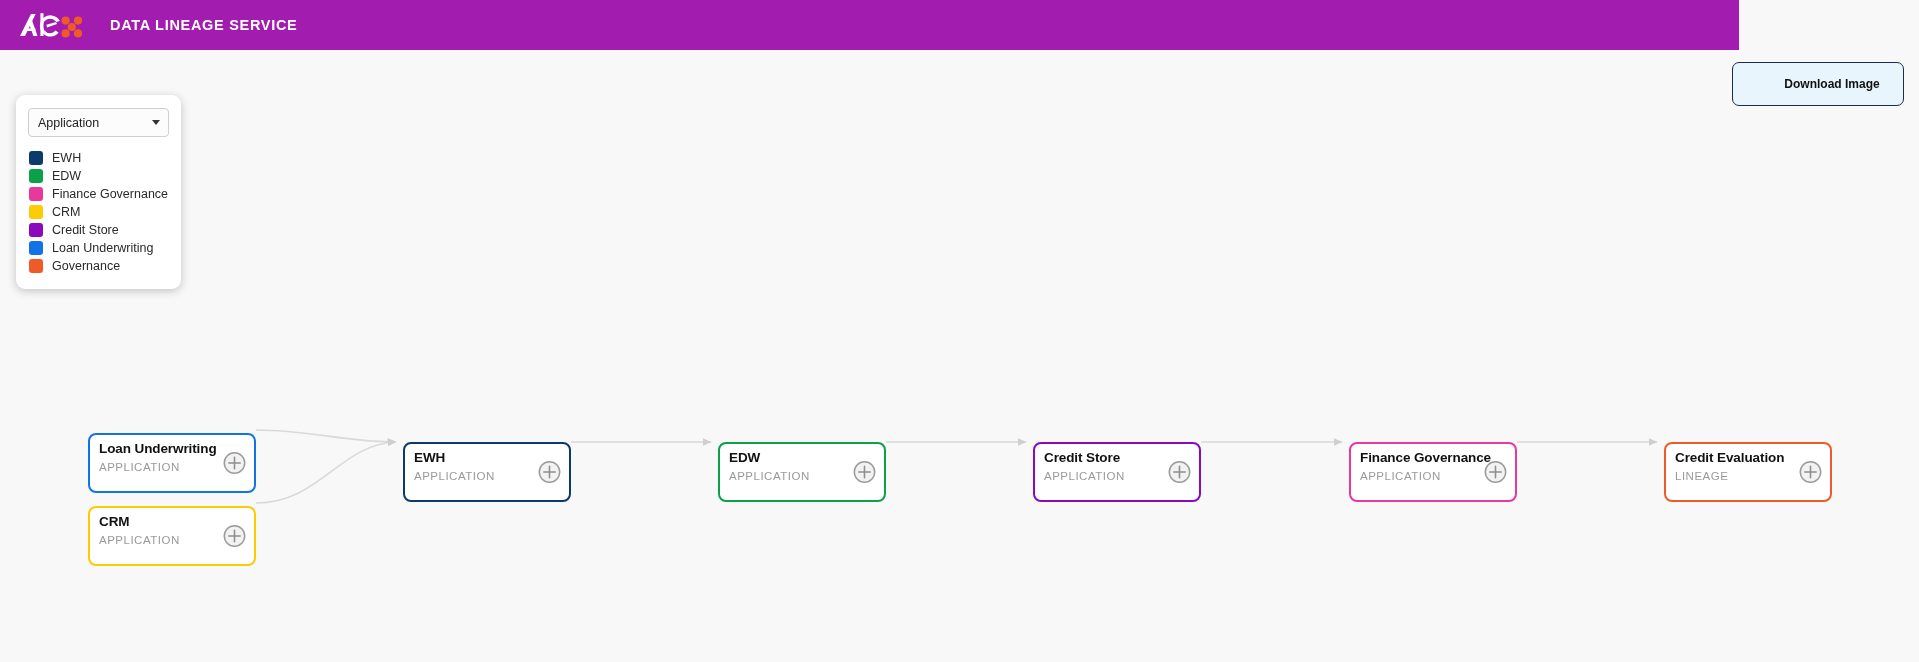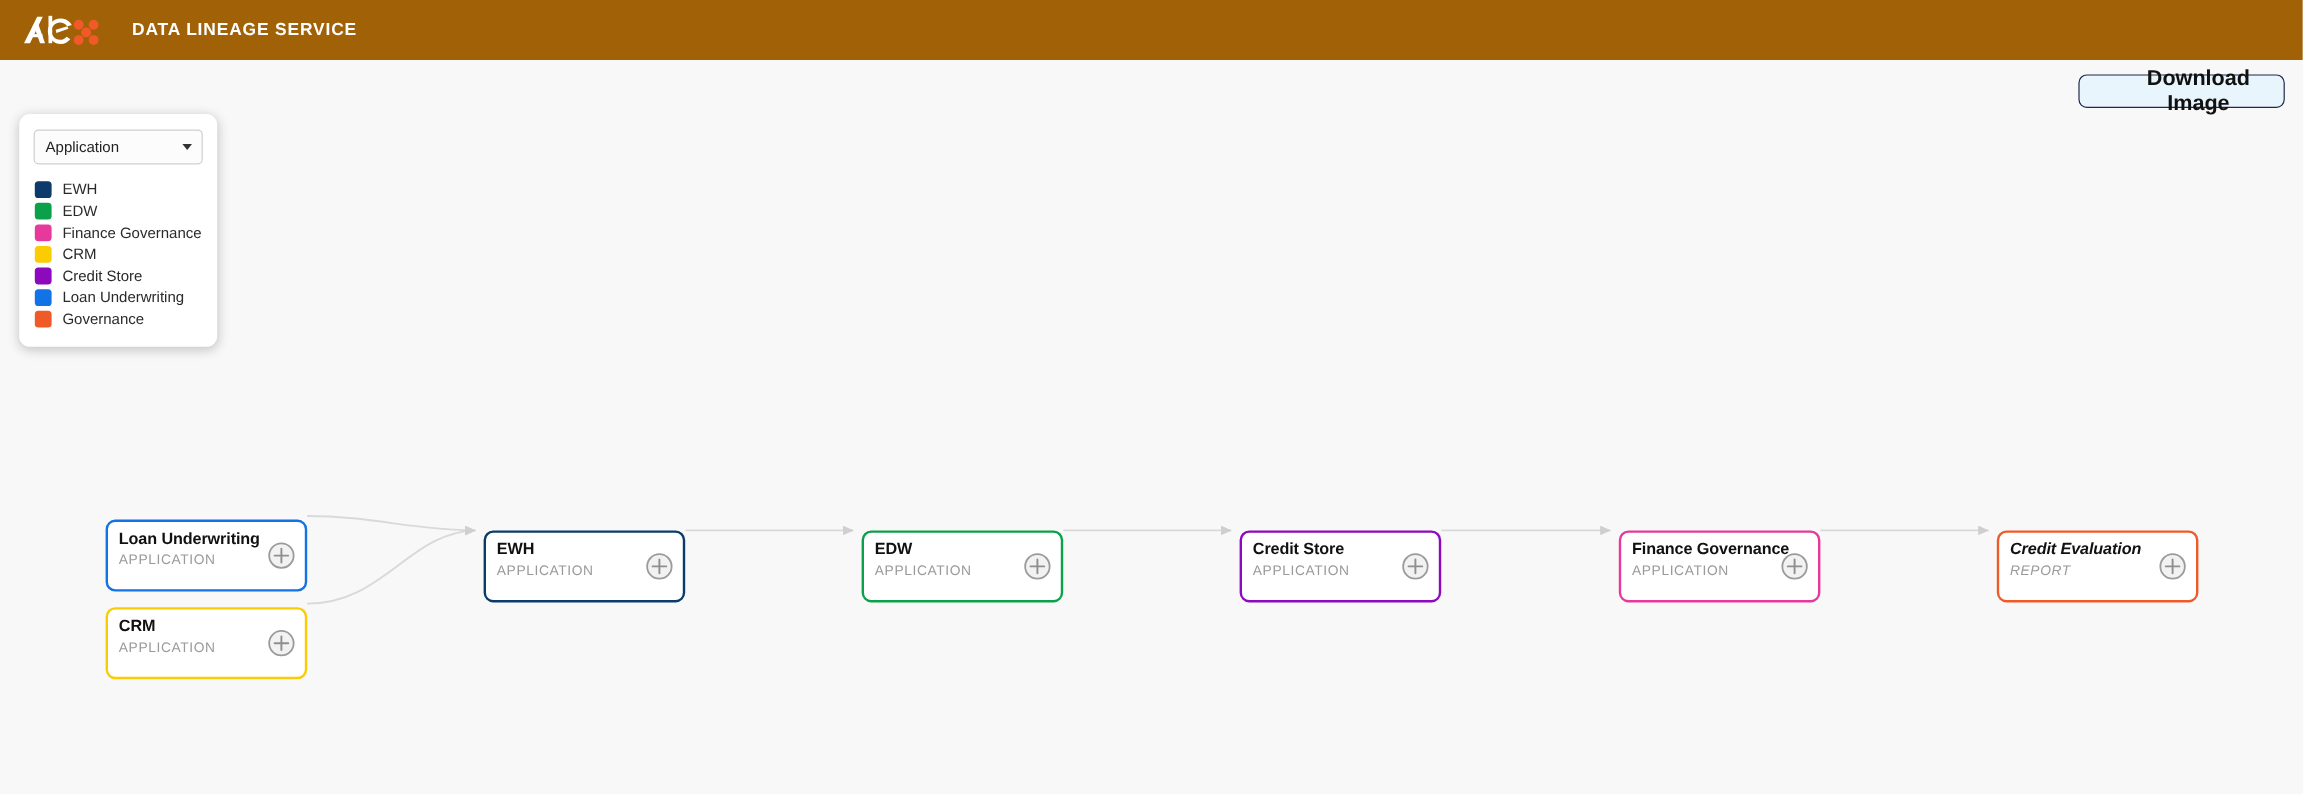--- a/index.html
+++ b/index.html
@@ -11,23 +11,23 @@
   body {
     font-family: "Liberation Sans", sans-serif;
     background: #f8f8f8;
     position: relative;
   }
 
   
   #app-header {
     position: absolute;
     left: 0; top: 0;
-    width: 1919px;
+    width: 1739px;
     height: 50px;
-    background: #a16207;
+    background: #a21caf;
     display: flex;
     align-items: center;
     z-index: 30;
   }
   #brand-logo {
     margin-left: 18px;
     width: 72px;
     height: 32px;
     position: relative;
     display: block;
@@ -113,26 +113,26 @@
     font-size: 12.5px;
     color: #2a2a2a;
     white-space: nowrap;
   }
 
   
   #download-image-button {
     position: absolute;
     right: 15px; top: 12px;
     width: 172px;
-    height: 28px;
+    height: 44px;
     background: #e9f5fd;
     border: 1.6px solid #1c2b4a;
     border-radius: 7px;
     color: #111;
-    font-size: 18px;
+    font-size: 12px;
     font-weight: 700;
     font-family: "Liberation Sans", sans-serif;
     cursor: pointer;
     display: flex;
     align-items: center;
     justify-content: center;
     z-index: 20;
     padding-left: 28px;
   }
 
@@ -267,23 +267,23 @@
           </svg></span>
       </div>
       <div class="lineage-node" style="left: 1349px; top: 392px; width: 168px; height: 60px; border-color: rgb(230, 57, 155);">
         <div class="node-title">Finance Governance</div>
         <div class="node-subtitle">APPLICATION</div>
         <span class="node-expand"><svg width="23" height="23" viewBox="0 0 23 23">
             <circle cx="11.5" cy="11.5" r="10.2" fill="#f2f2f2" stroke="#9b9b9b" stroke-width="1.5"></circle>
             <path d="M11.5 5.8 V17.2 M5.8 11.5 H17.2" stroke="#8f8f8f" stroke-width="1.6" stroke-linecap="round"></path>
           </svg></span>
       </div>
-      <div class="lineage-node" style="left: 1664px; top: 392px; width: 168px; height: 60px; border-color: rgb(240, 90, 40); font-style: italic;">
+      <div class="lineage-node" style="left: 1664px; top: 392px; width: 168px; height: 60px; border-color: rgb(240, 90, 40);">
         <div class="node-title">Credit Evaluation</div>
-        <div class="node-subtitle">REPORT</div>
+        <div class="node-subtitle">LINEAGE</div>
         <span class="node-expand"><svg width="23" height="23" viewBox="0 0 23 23">
             <circle cx="11.5" cy="11.5" r="10.2" fill="#f2f2f2" stroke="#9b9b9b" stroke-width="1.5"></circle>
             <path d="M11.5 5.8 V17.2 M5.8 11.5 H17.2" stroke="#8f8f8f" stroke-width="1.6" stroke-linecap="round"></path>
           </svg></span>
       </div>
     </div>
 
   <div id="legend-panel">
     <div id="category-select">
       <span id="category-select-value">Application</span>

